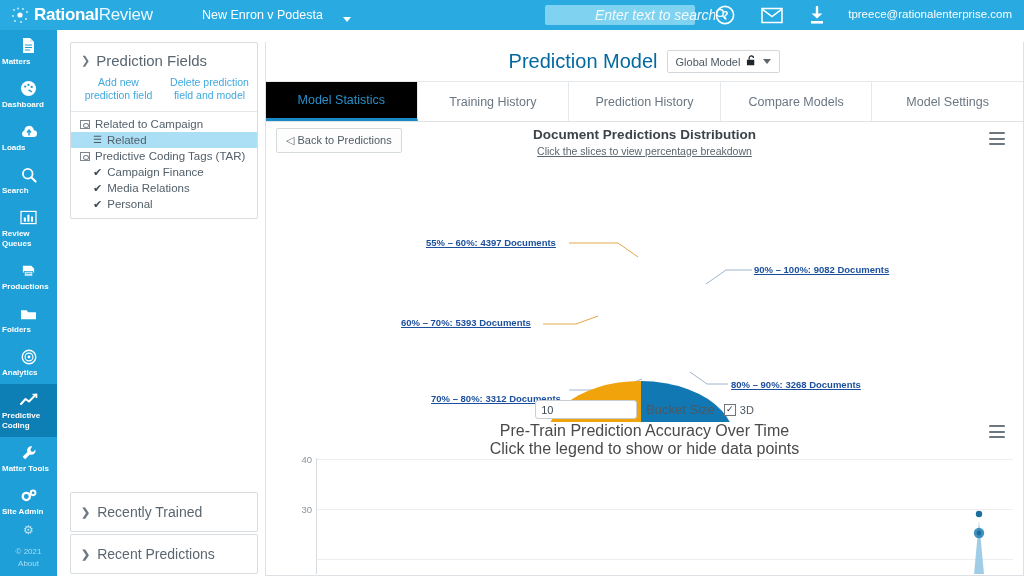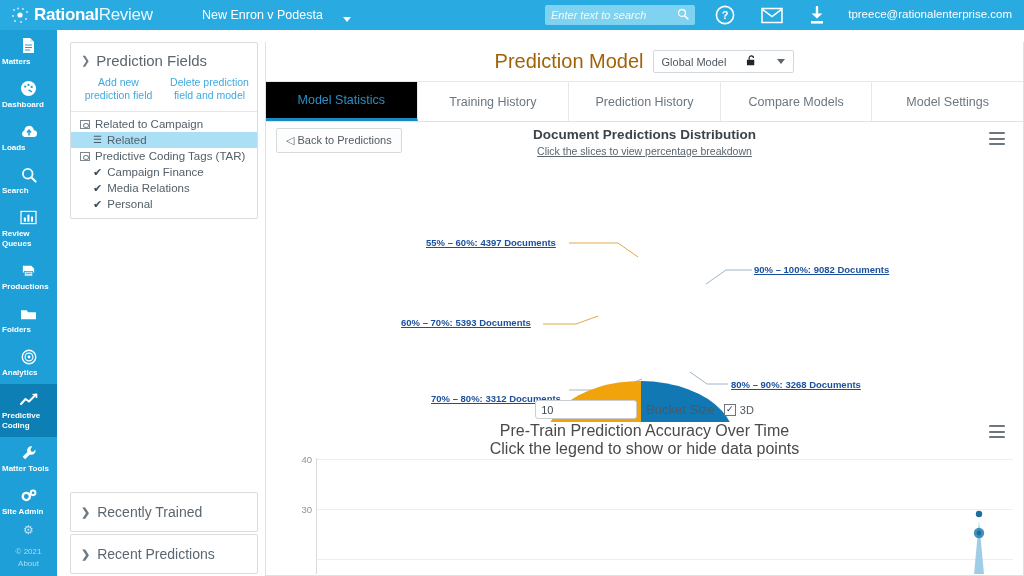--- a/index.html
+++ b/index.html
@@ -33,21 +33,21 @@
     border-right: 4px solid transparent; border-top: 5px solid #fff;
   }
   .search-box {
     position: absolute; left: 545px; top: 5px; width: 150px; height: 20px;
     background: #7fd2f0; border-radius: 2px;
     display: flex; align-items: center; padding: 0 6px;
   }
   .search-box input {
     border: none; background: transparent; outline: none;
     font-family: "Liberation Sans", sans-serif;
-    font-size: 11px; font-style: italic; color: #ffffff; width: 120px;
+    font-size: 14px; font-style: italic; color: #ffffff; width: 120px; margin-left: 44px;
   }
   .search-box input::placeholder { color: #f0fbff; font-style: italic; }
   .search-ico { margin-left: auto; color: #fff; font-size: 11px; line-height: 1; }
   .tb-icon {
     position: absolute; top: 4px; color: #ffffff; cursor: pointer;
     display: flex; align-items: center; justify-content: center;
   }
   #help-icon  { left: 714px; width: 22px; height: 22px; }
   #mail-icon  { left: 760px; width: 24px; height: 22px; }
   #dl-icon    { left: 806px; width: 22px; height: 22px; }
@@ -119,25 +119,25 @@
   
   .main {
     position: absolute; top: 42px; left: 265px; width: 759px; height: 534px;
     background: #ffffff; border: 1px solid #dde1e5; border-top: none;
     overflow: hidden;
   }
   .main-title {
     height: 40px; display: flex; align-items: center; justify-content: center;
     gap: 9px; border-bottom: 1px solid #e6e9ec;
   }
-  .main-title .t { font-size: 20px; font-weight: 300; color: #a16207; }
+  .main-title .t { font-size: 20px; font-weight: 300; color: #0369a1; }
   .model-pill {
     border: 1px solid #d3d8dc; border-radius: 2px; padding: 4px 8px;
     font-size: 11px; color: #4c5862; display: flex; align-items: center;
-    gap: 20px; cursor: pointer; background: #fff;
+    gap: 6px; cursor: pointer; background: #fff;
   }
   .lock-ico { font-size: 11px; line-height: 1; color: #29323a; }
 
   .tabs { display: flex; height: 40px; border-bottom: 1px solid #dfe3e6; }
   .tab {
     flex: 1; display: flex; align-items: center; justify-content: center;
     font-size: 12.5px; color: #6a7681; border-right: 1px solid #e7eaed;
     cursor: pointer; background: #ffffff;
   }
   .tab:last-child { border-right: none; }

